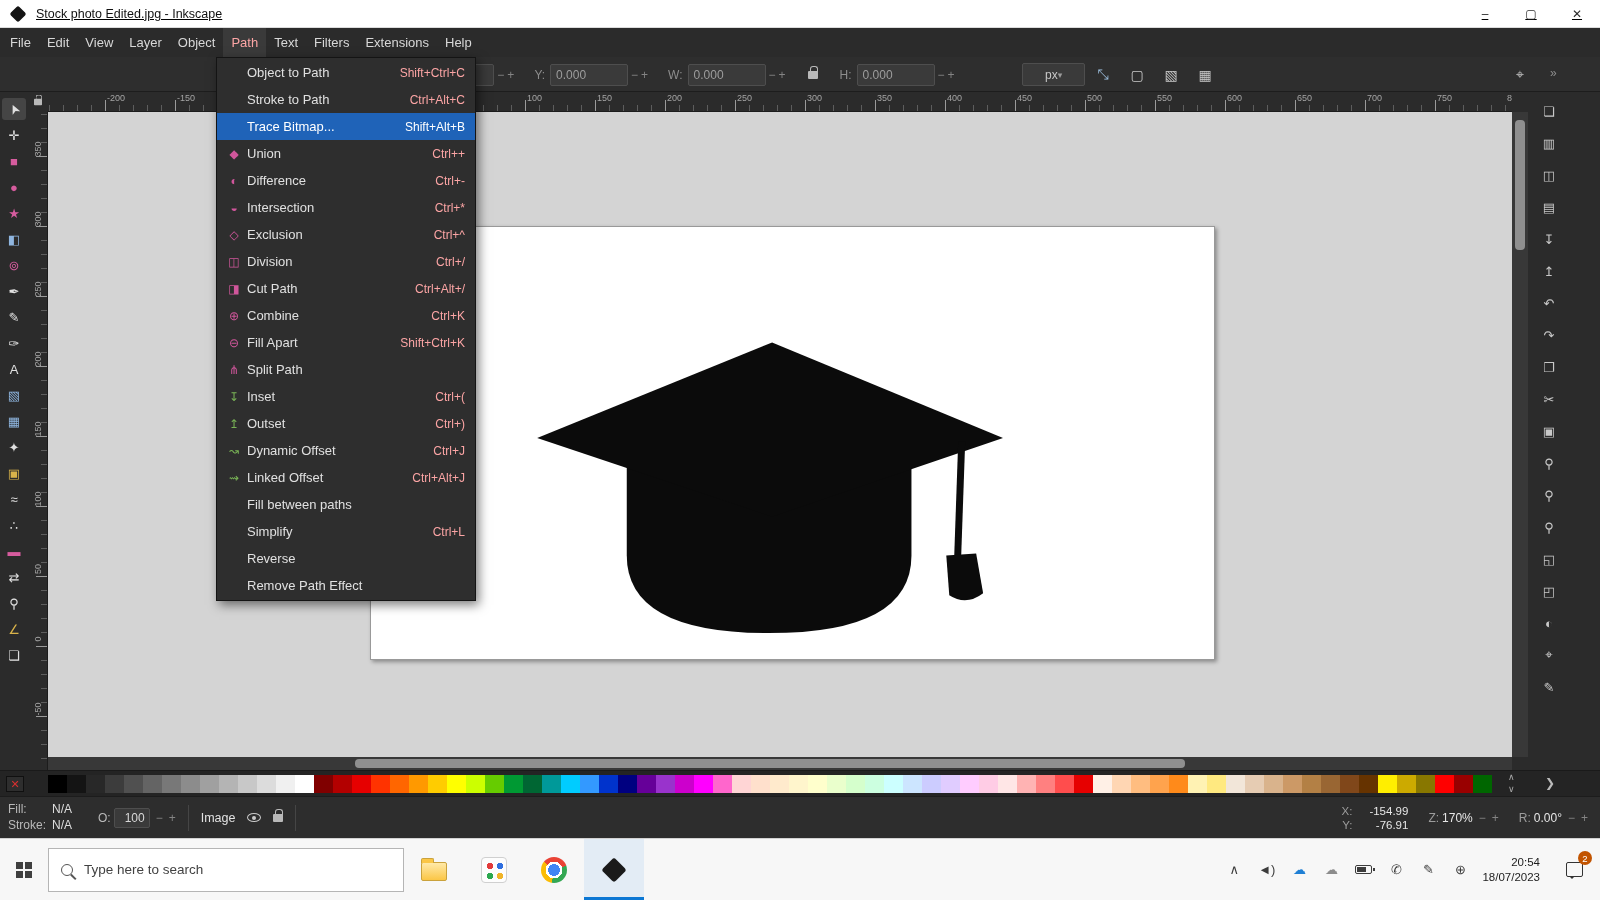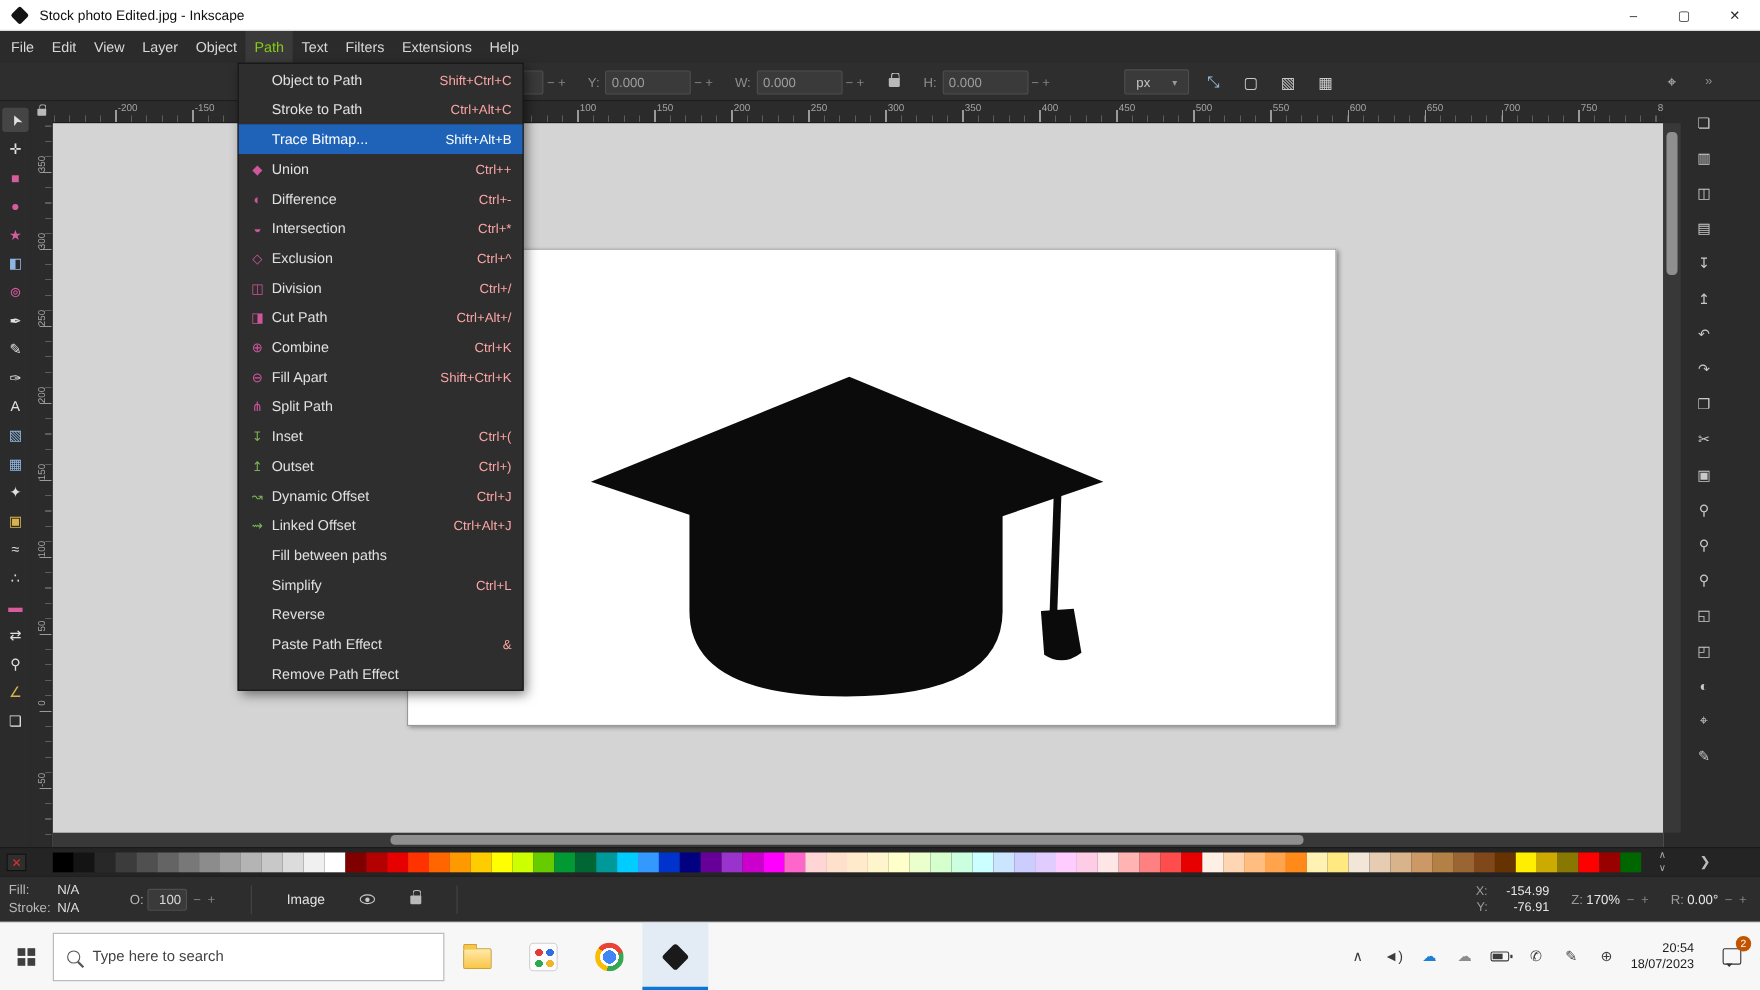--- a/index.html
+++ b/index.html
@@ -1,40 +1,40 @@
 <!DOCTYPE html>
 <html><head>
 <meta charset="utf-8">
 <style>
   *{margin:0;padding:0;box-sizing:border-box;font-family:"Liberation Sans",sans-serif;}
   html,body{width:1600px;height:900px;overflow:hidden;background:#2b2b2b;position:relative;}
 
   
-  .titlebar{position:absolute;left:0;top:0;width:1600px;height:28px;background:#ffffff;display:flex;align-items:center;border-bottom:1px solid #dcdcdc;z-index:5;}
+  .titlebar{position:absolute;left:0;top:0;width:1600px;height:28px;background:#ffffff;display:flex;align-items:center;border-bottom:1px solid #dcdcdc;z-index:5;text-decoration:underline;}
   .app-logo{width:12px;height:12px;background:#141414;border-radius:2px;transform:rotate(45deg);margin-left:12px;flex:none;}
   .title-text{margin-left:12px;font-size:12.5px;color:#101010;}
   .win-controls{margin-left:auto;display:flex;height:100%;}
   .win-btn{width:46px;height:100%;display:flex;align-items:center;justify-content:center;font-size:12px;color:#2b2b2b;}
 
   
   .menubar{position:absolute;left:0;top:28px;width:1600px;height:29px;background:#2b2b2b;display:flex;align-items:stretch;padding-left:2px;}
   .menu-item{display:flex;align-items:center;padding:0 8px;font-size:13px;color:#d8d8d8;}
-  .menu-item.active{color:#84cc16;background:#3a3a3a;}
+  .menu-item.active{color:#fca5a5;background:#3a3a3a;}
 
   
   .toolbar{position:absolute;left:0;top:57px;width:1600px;height:35px;background:#2e2e2e;border-bottom:1px solid #1d1d1d;}
   .tb-fields{position:absolute;left:400px;top:0;height:35px;display:flex;align-items:center;gap:20px;}
   .spin-field{display:flex;align-items:center;}
   .spin-label{font-size:12px;color:#8d8d8d;margin-right:5px;}
   .spin-input{width:78px;height:22px;background:#3a3a3a;border:1px solid #4e4e4e;border-radius:2px;color:#9d9d9d;font-size:12px;display:flex;align-items:center;padding:0 5px;}
   .spin-btn{color:#848484;font-size:12px;margin-left:3px;}
   .lock{position:relative;width:10px;height:8px;background:#b9b9b9;border-radius:1px;display:inline-block;}
   .lock::before{content:"";position:absolute;left:2px;top:-5px;width:6px;height:5px;border:1.5px solid #b9b9b9;border-bottom:none;border-radius:3px 3px 0 0;}
   .tb-lock{margin:0 2px;}
-  .unit-dd{position:absolute;left:1022px;top:6px;height:23px;display:flex;align-items:center;gap:20px;color:#c7c7c7;font-size:12px;padding:0 10px;background:#3a3a3a;border:1px solid #4e4e4e;border-radius:2px;}
+  .unit-dd{position:absolute;left:1022px;top:6px;height:23px;display:flex;align-items:center;gap:0;color:#c7c7c7;font-size:12px;padding:0 22px;background:#3a3a3a;border:1px solid #4e4e4e;border-radius:2px;}
   .dd-arrow{font-size:9px;color:#9a9a9a;}
   .tb-toggles{position:absolute;left:1092px;top:0;height:35px;display:flex;align-items:center;gap:12px;}
   .tb-toggle{font-size:14px;width:22px;text-align:center;}
   .tb-snap{position:absolute;left:1516px;top:9px;font-size:14px;color:#bdbdbd;}
   .tb-expander{position:absolute;left:1550px;top:9px;font-size:12px;color:#8d8d8d;}
 
   
   .toolbox{position:absolute;left:0;top:92px;width:28px;height:678px;background:#2b2b2b;display:flex;flex-direction:column;align-items:center;padding-top:6px;gap:4px;}
   .tool-btn{width:24px;height:22px;display:flex;align-items:center;justify-content:center;border-radius:3px;}
   .tool-btn.active{background:#454545;}
@@ -76,21 +76,21 @@
 
   
   .palette{position:absolute;left:0;top:770px;width:1600px;height:26px;background:#242424;border-top:1px solid #1a1a1a;}
   .none-swatch{position:absolute;left:6px;top:5px;width:18px;height:16px;background:#2e2e2e;border:1px solid #101010;color:#d93030;font-size:11px;display:flex;align-items:center;justify-content:center;}
   .swatches{position:absolute;left:48px;top:4px;height:18px;display:flex;}
   .swatch{width:19px;height:18px;flex:none;}
   .pal-scroll{position:absolute;left:1508px;top:0;display:flex;flex-direction:column;align-items:center;color:#a8a8a8;font-size:9px;line-height:12px;}
   .pal-expander{position:absolute;left:1545px;top:5px;color:#bbbbbb;font-size:12px;}
 
   
-  .statusbar{position:absolute;left:0;top:796px;width:1600px;height:42px;background:#2d2d2d;border-top:1px solid #1c1c1c;display:flex;align-items:center;color:#d4d4d4;gap:20px;}
+  .statusbar{position:absolute;left:0;top:796px;width:1600px;height:42px;background:#2d2d2d;border-top:1px solid #1c1c1c;display:flex;align-items:center;color:#d4d4d4;}
   .fs-block{margin-left:8px;display:flex;flex-direction:column;gap:1px;}
   .fs-row{display:flex;font-size:12px;line-height:15px;}
   .fs-label{width:44px;color:#b9b9b9;}
   .fs-value{color:#dedede;}
   .o-block{display:flex;align-items:center;margin-left:26px;gap:3px;}
   .o-label{color:#b9b9b9;font-size:12px;}
   .o-value{min-width:36px;height:20px;background:#3a3a3a;border:1px solid #4e4e4e;border-radius:2px;display:flex;align-items:center;justify-content:flex-end;padding:0 4px;font-size:12px;color:#d8d8d8;}
   .sb-sep{width:1px;height:26px;background:#454545;margin:0 12px;}
   .layer-name{font-size:12.5px;color:#e2e2e2;margin-right:12px;}
   .eye-icon{position:relative;width:14px;height:9px;border:1.3px solid #c9c9c9;border-radius:50%;display:inline-block;margin-right:12px;}
@@ -477,25 +477,20 @@
     </div>
     <div class="pm-item" data-name="menu-item-simplify">
       <span class="pm-icon" data-name="menu-item-icon-spacer"></span>
       <span class="pm-label" data-name="menu-item-label">Simplify</span>
       <span class="pm-shortcut" data-name="menu-item-shortcut">Ctrl+L</span>
     </div>
     <div class="pm-item" data-name="menu-item-reverse">
       <span class="pm-icon" data-name="menu-item-icon-spacer"></span>
       <span class="pm-label" data-name="menu-item-label">Reverse</span>
       <span class="pm-shortcut" data-name="menu-item-shortcut"></span>
-    </div>
-    <div class="pm-item" data-name="menu-item-paste-path-effect">
-      <span class="pm-icon" data-name="menu-item-icon-spacer"></span>
-      <span class="pm-label" data-name="menu-item-label">Paste Path Effect</span>
-      <span class="pm-shortcut" data-name="menu-item-shortcut">&amp;</span>
     </div>
     <div class="pm-item" data-name="menu-item-remove-path-effect">
       <span class="pm-icon" data-name="menu-item-icon-spacer"></span>
       <span class="pm-label" data-name="menu-item-label">Remove Path Effect</span>
       <span class="pm-shortcut" data-name="menu-item-shortcut"></span>
     </div>
   </div>
 
 <div class="palette" data-name="color-palette">
   <span class="none-swatch" data-name="no-color-swatch">✕</span>

